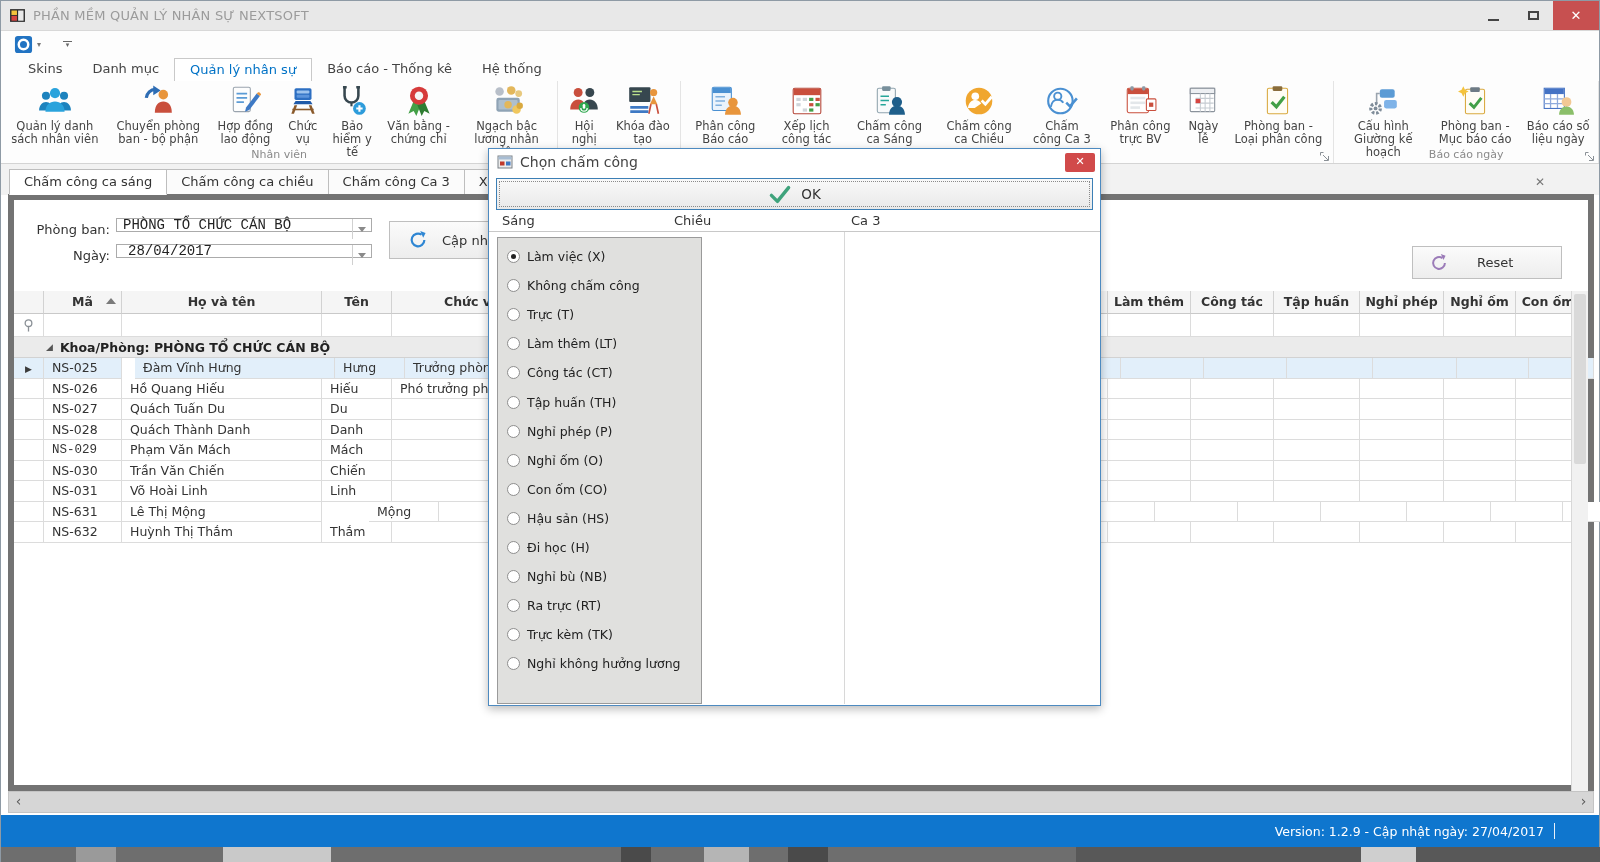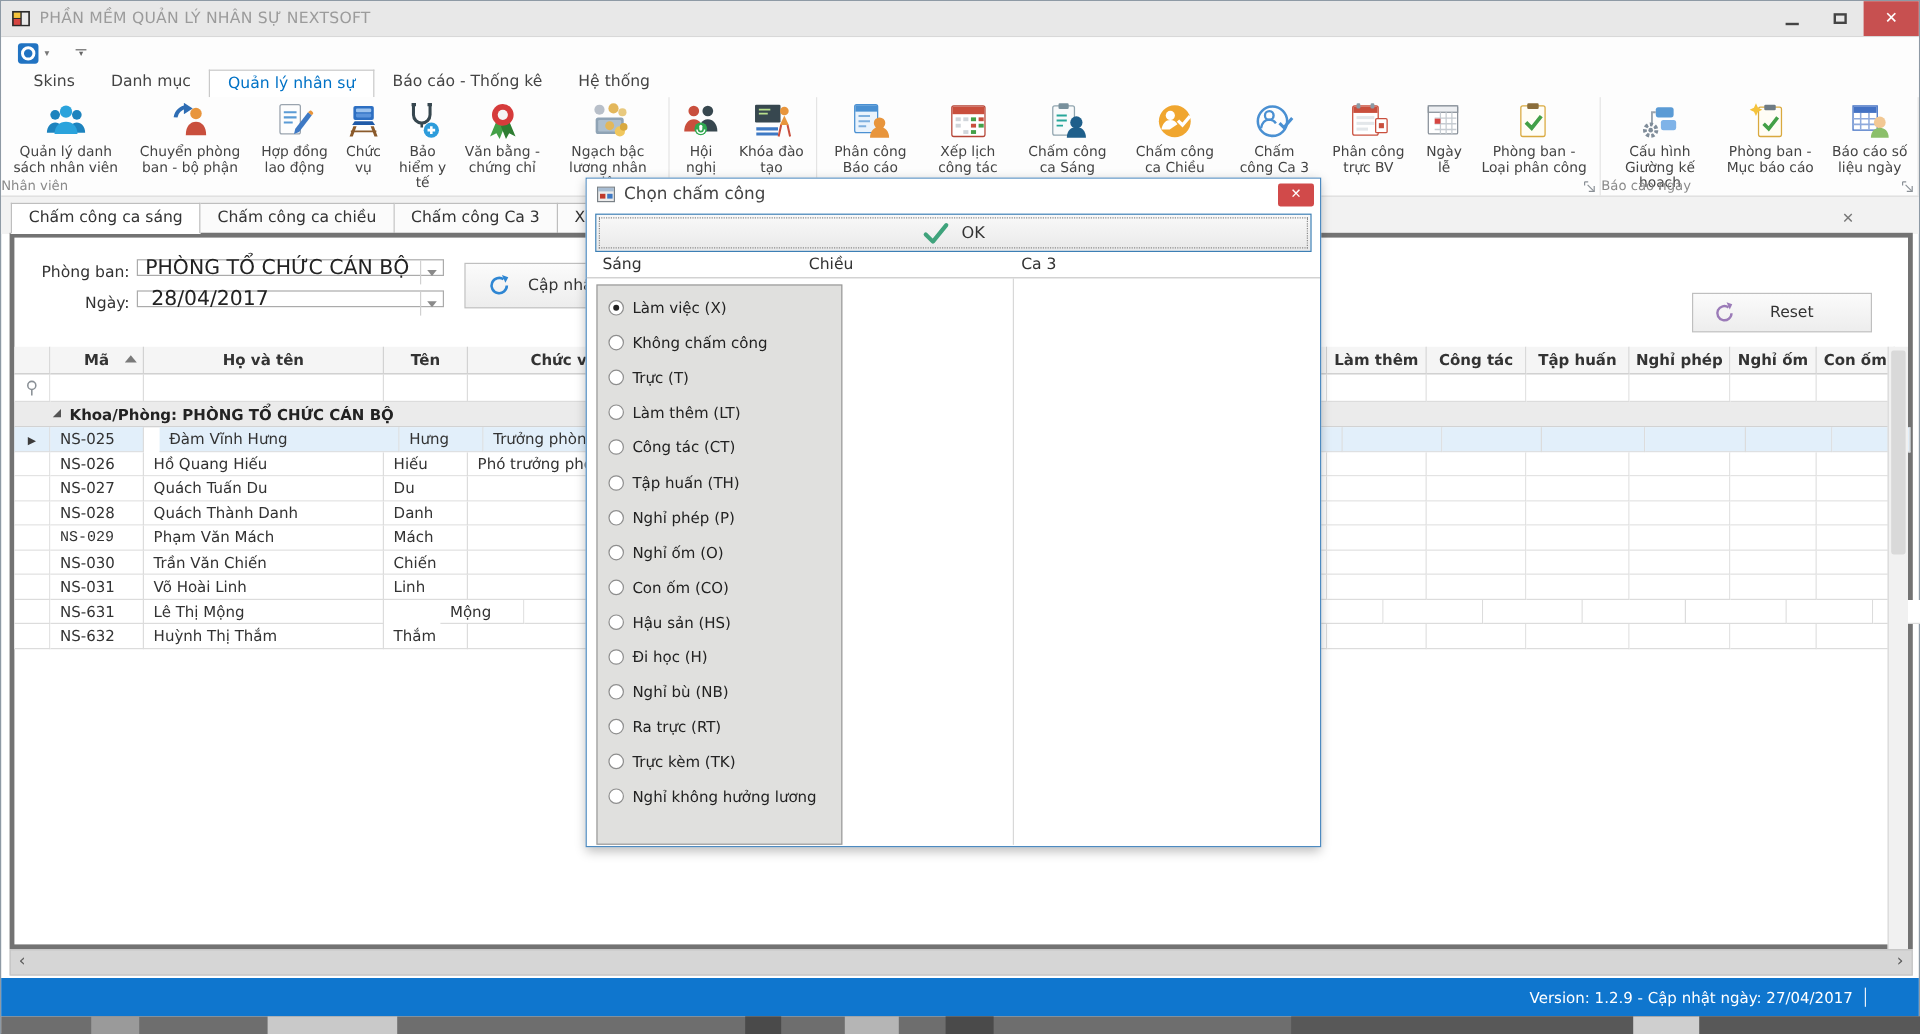--- a/index.html
+++ b/index.html
@@ -31,39 +31,39 @@
 
   
   .ribbonbody { position:absolute; top:80px; left:0; right:0; height:83px; background:#FDFDFD;
     border-bottom:1px solid #D4D4D4; display:flex; }
   .rgroup { position:relative; border-right:1px solid #E4E4E4; padding:1px 2px 15px 2px; }
   .rbtns { display:flex; align-items:flex-start; height:66px; }
   .rbtn { display:flex; flex-direction:column; align-items:center; padding:2px 5px 0 5px; max-width:106px; cursor:default; }
   .rbtn .icon { width:34px; height:34px; display:block; }
   .rbtn .icon svg { width:34px; height:34px; display:block; }
   .rbtn .lbl { font-size:11.5px; line-height:13px; color:#444; text-align:center; margin-top:2px; white-space:normal; }
-  .glabel { position:absolute; left:0; right:0; bottom:1px; font-size:11px; color:#8A8A8A; height:14px; line-height:13px; }
+  .glabel { position:absolute; left:0; right:0; bottom:1px; text-align:center; font-size:11px; color:#8A8A8A; height:14px; line-height:13px; }
   .launcher { position:absolute; right:3px; bottom:2px; width:11px; height:11px; }
 
   
   .tabzone { position:absolute; top:163px; left:0; right:0; height:31px; background:#F2F2F2; }
   .tabstrip { position:absolute; top:168px; left:8px; display:flex; }
   .dtab { padding:0 14px; line-height:24px; height:26px; font-size:13px; color:#333; background:#FBFBFB;
     border:1px solid #BEBEBE; border-left:none; cursor:default; }
   .dtab:first-child { border-left:1px solid #BEBEBE; }
   .dtab.active { background:#fff; border-bottom-color:#fff; z-index:3; position:relative; }
   .panel-close { position:absolute; top:173px; left:1531px; width:16px; height:16px; color:#777; font-size:12px;
     line-height:16px; text-align:center; cursor:default; }
 
   
   .panel { position:absolute; top:193px; left:7px; width:1586px; height:597px; background:#fff;
-    border:4px solid #737373; }
+    border:6px solid #737373; }
   .flabel { position:absolute; width:96px; text-align:right; font-size:13px; color:#333; }
   .combo { position:absolute; height:14px; background:#fff; border:1px solid #ABABAB; display:flex;
-    align-items:center; padding-left:6px; font-size:17px; color:#222; cursor:default; }
+    align-items:center; padding-left:6px; font-size:14px; color:#222; cursor:default;font-family:Liberation Mono, monospace; }
   .combo .cbtn { position:absolute; right:0; top:0; width:19px; height:20px; border-left:1px solid #D0D0D0;
     display:flex; align-items:center; justify-content:center; }
   .combo .cbtn b { width:0; height:0; border-left:4px solid transparent; border-right:4px solid transparent; border-top:5px solid #8A8A8A; }
   .btn { position:absolute; background:linear-gradient(#FBFBFB,#EDEDED); border:1px solid #BFBFBF;
     display:flex; align-items:center; font-size:13px; color:#333; cursor:default; }
   .btn .bic { display:inline-block; width:20px; height:20px; }
   .btn .bic svg { width:20px; height:20px; }
 
   
   .grid { position:absolute; left:0; top:91px; width:1567px; }

